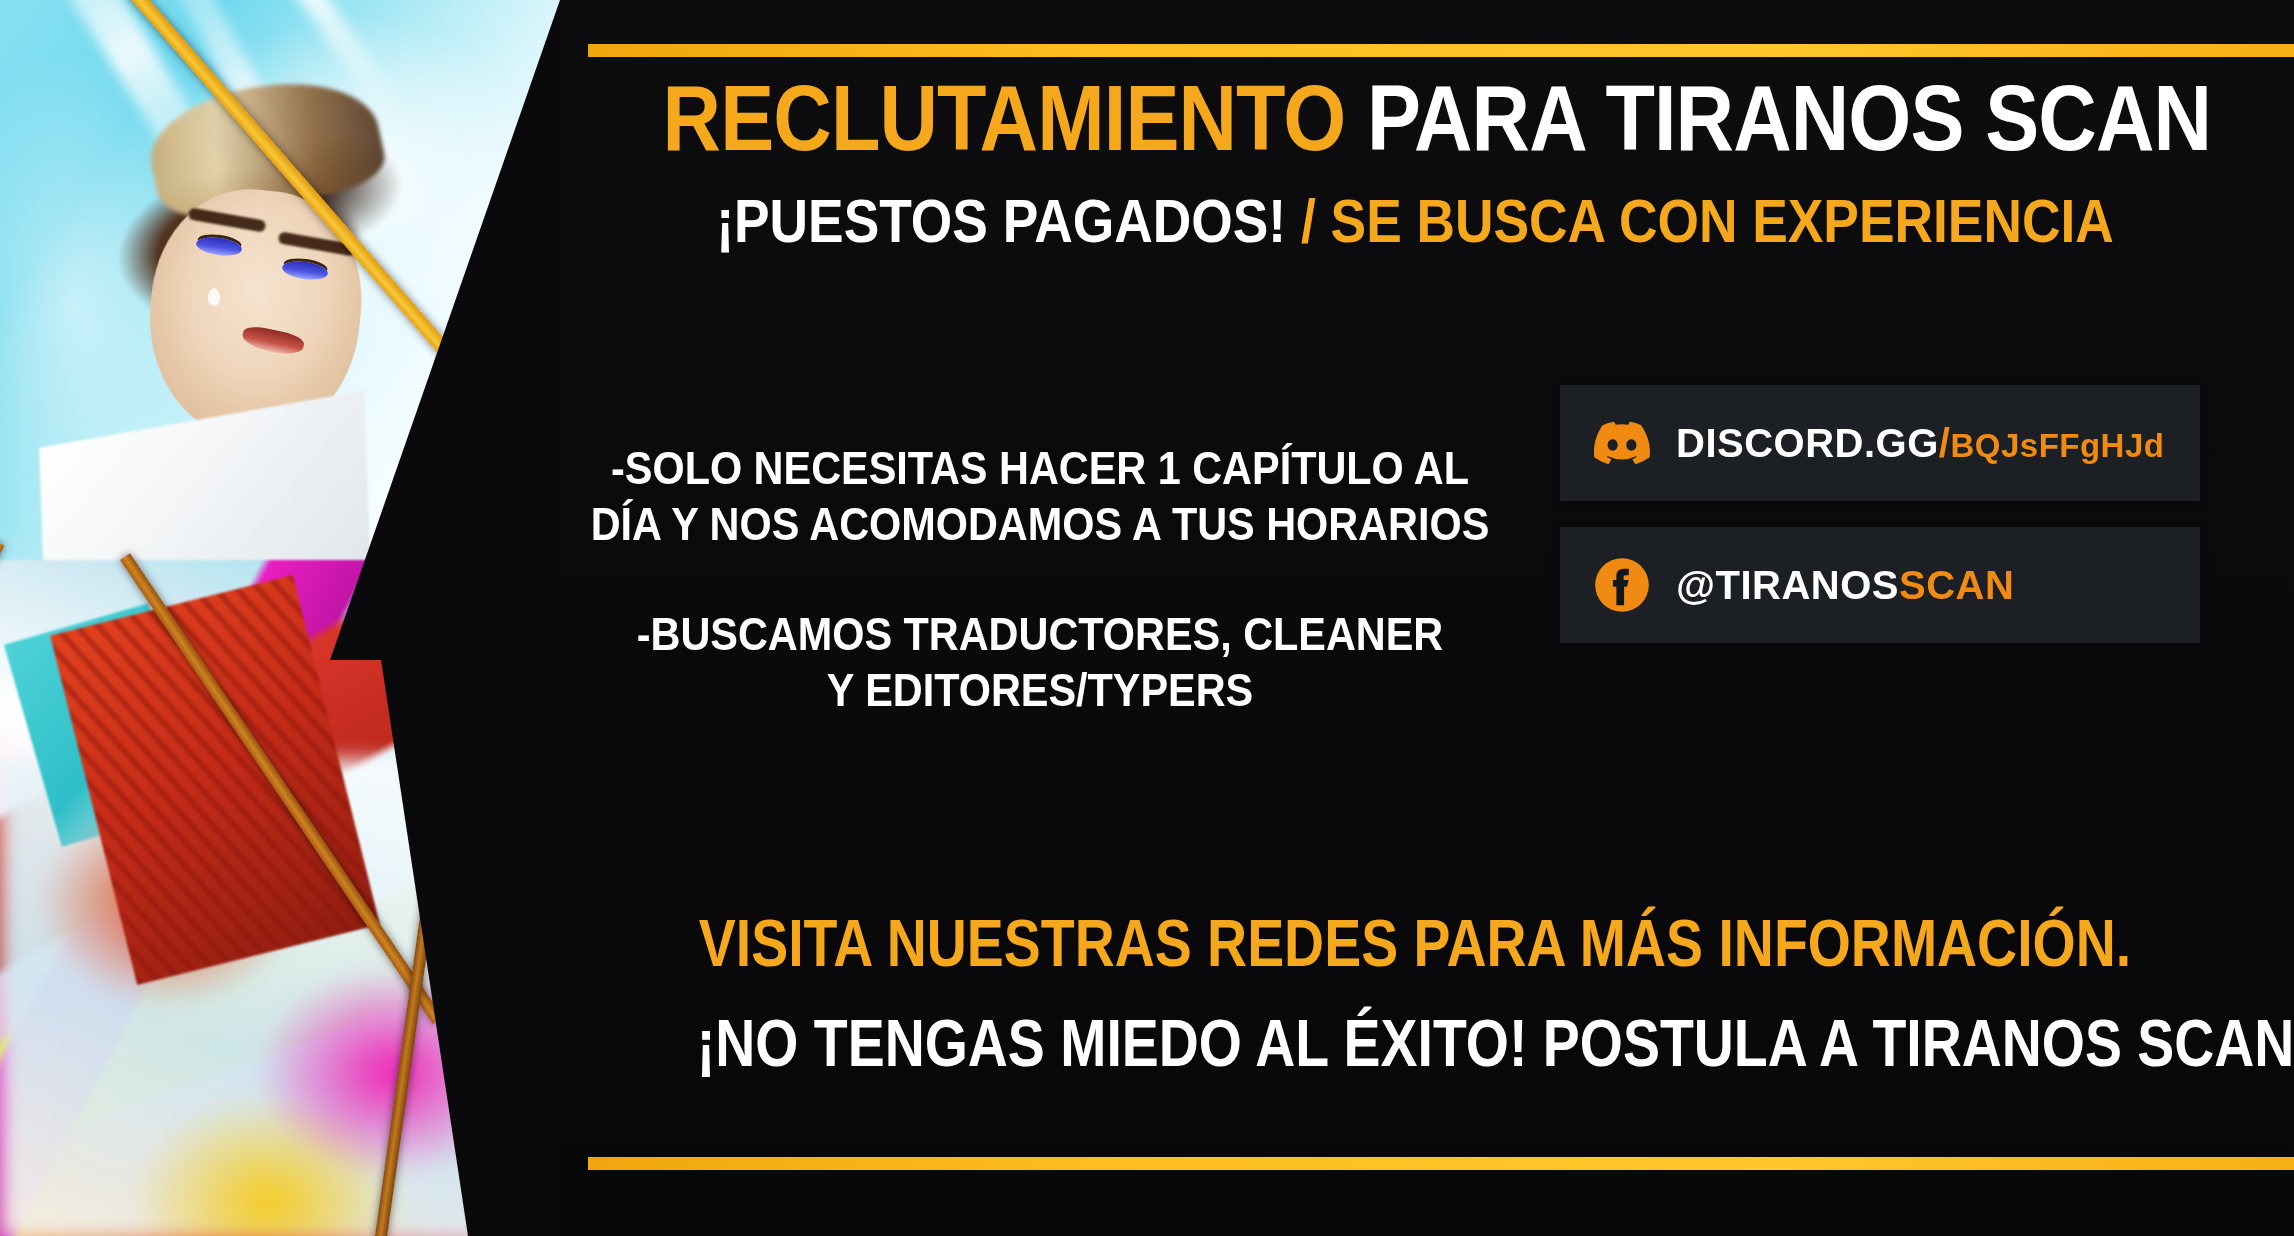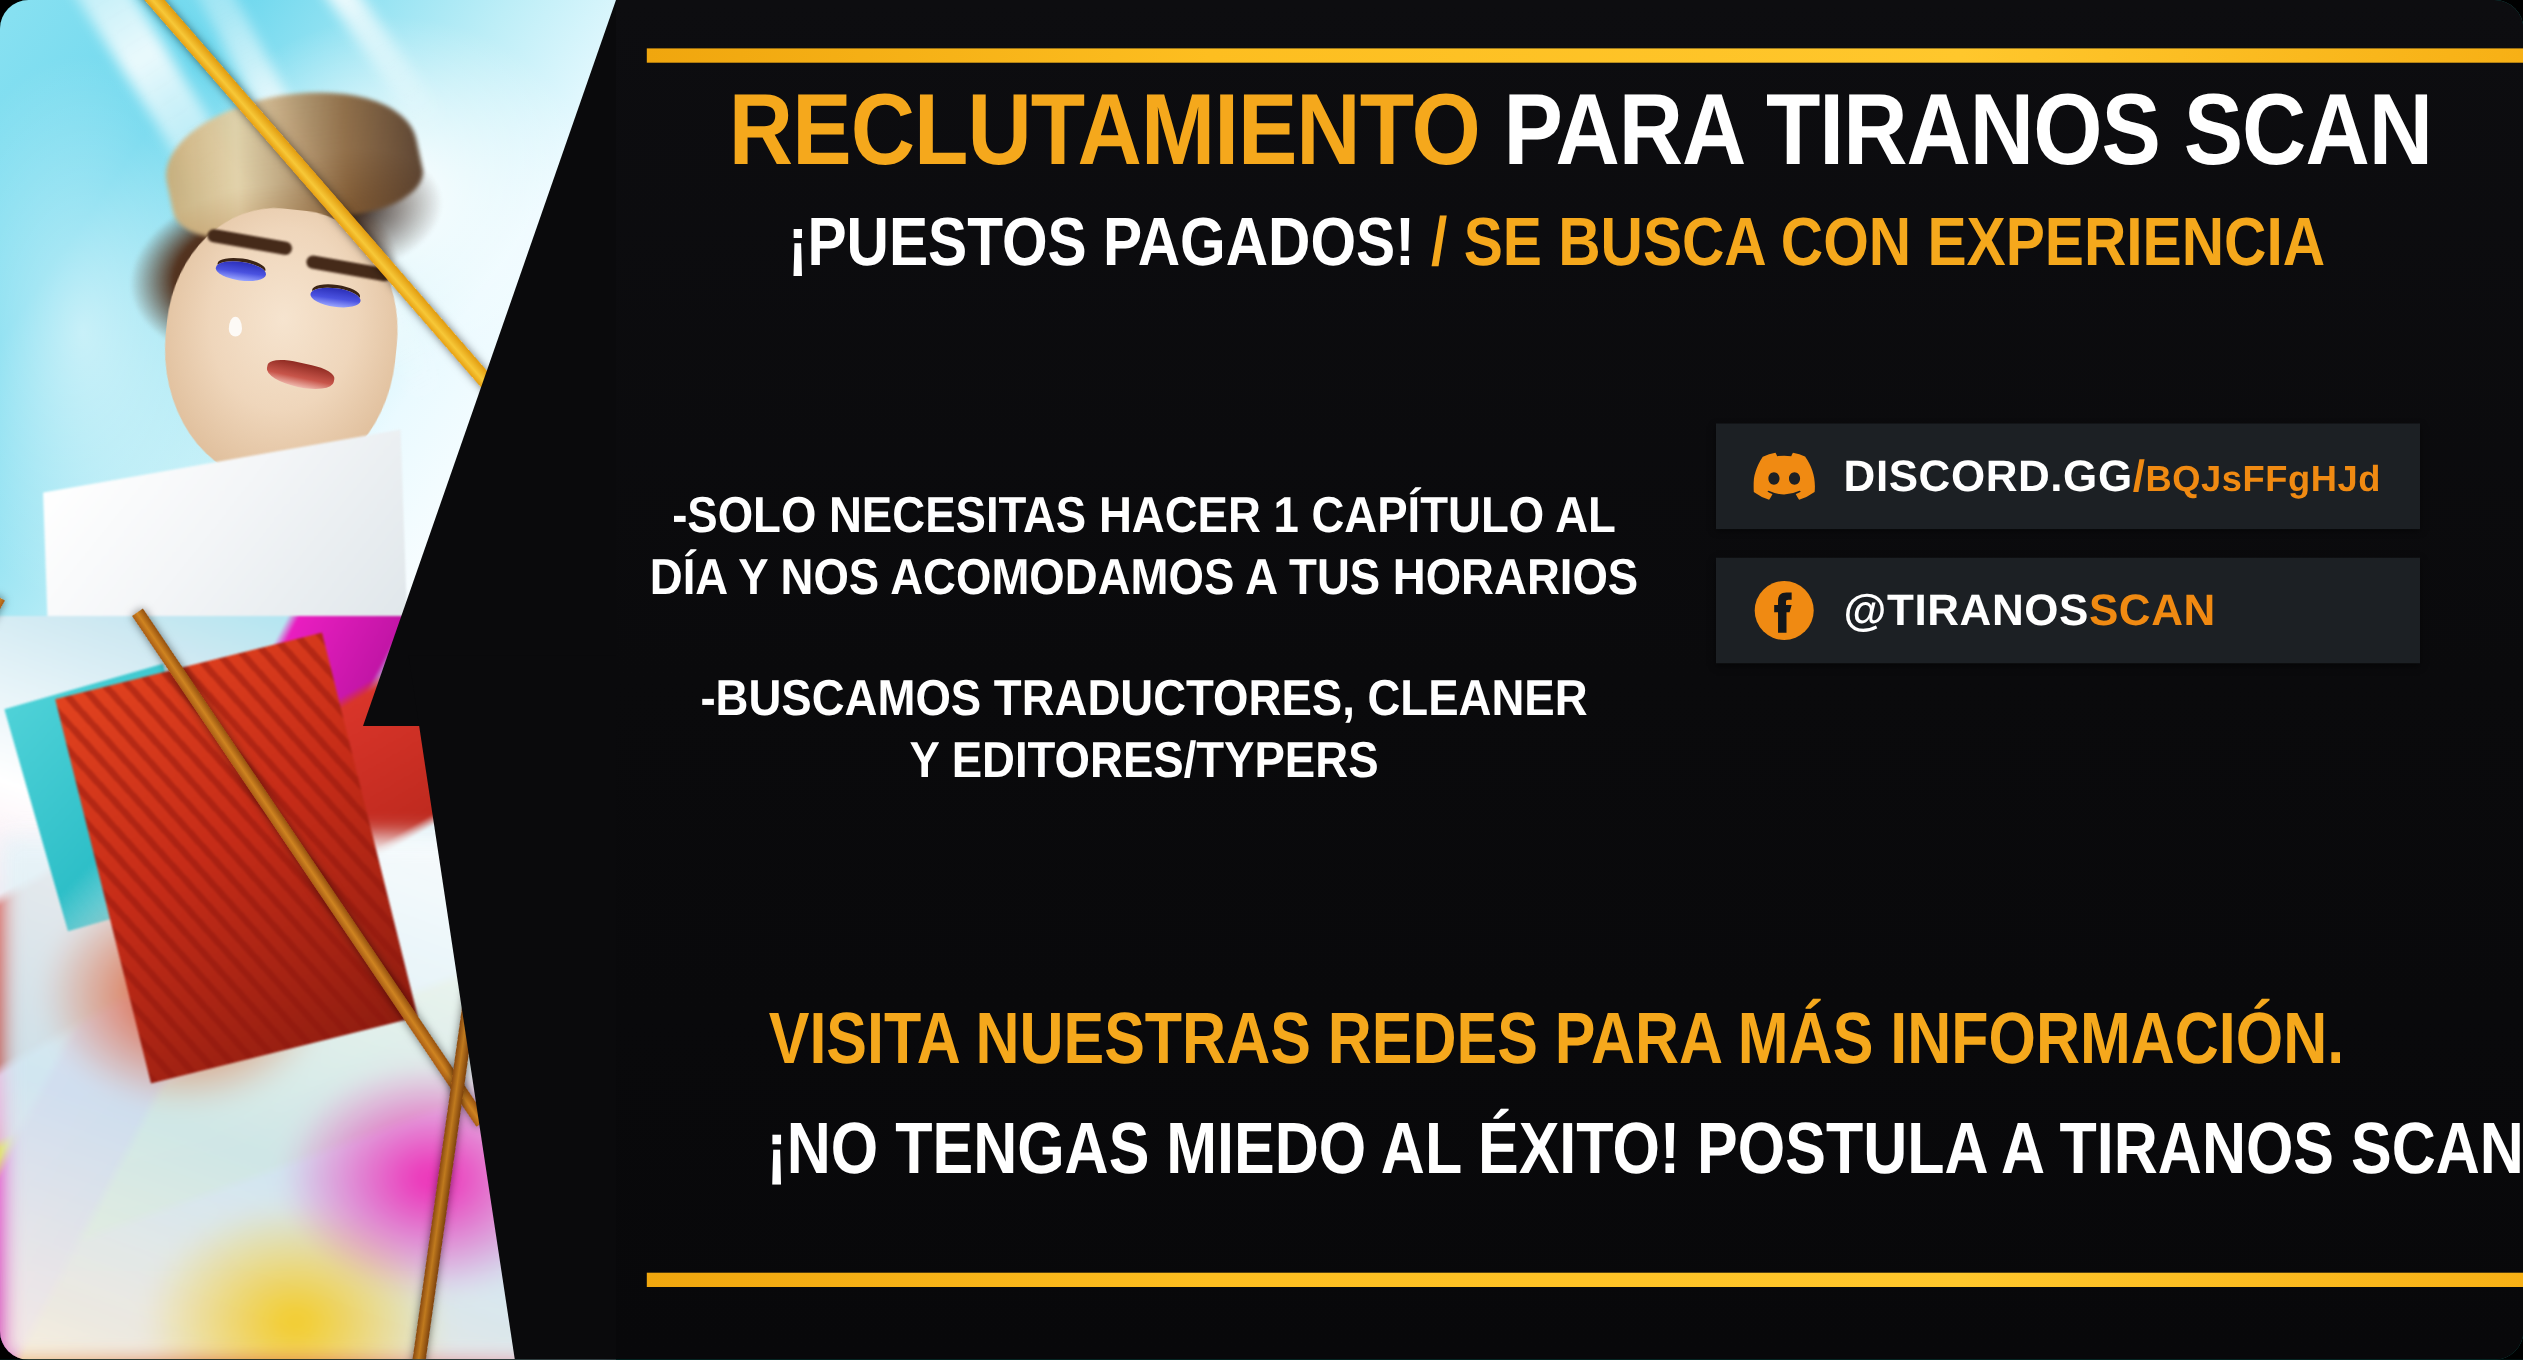--- a/index.html
+++ b/index.html
@@ -6,23 +6,22 @@
   html,body { background:#000; }
   body {
     width:2294px; height:1236px;
     font-family:"Liberation Sans", sans-serif;
     overflow:hidden; position:relative;
   }
 
   
   #banner {
     position:absolute; inset:0;
-    background:#0f766e;
+    background:#b91c1c;
     overflow:hidden;
-    border-radius:26px;
   }
 
   
   .art-panel {
     position:absolute; left:0; top:0;
     width:560px; height:1236px;
     overflow:hidden;
     background:#0a0a0c;
   }
   .art-sky {
@@ -229,21 +228,21 @@
   .bullets .blk { margin-bottom:54px; }
   .bullets .blk:last-child { margin-bottom:0; }
   .bullets .l2 { display:block; }
 
   
   .contacts {
     position:absolute; left:1000px; top:385px; width:640px;
   }
   .card {
     position:relative;
-    height:96px;
+    height:116px;
     background:#1c2024;
     margin-bottom:26px;
     display:flex; align-items:center;
     padding-left:34px;
     box-shadow:0 2px 6px rgba(0,0,0,.5);
   }
   .card .ico {
     width:56px; height:56px; flex:0 0 56px;
     margin-right:26px;
     display:flex; align-items:center; justify-content:center;

